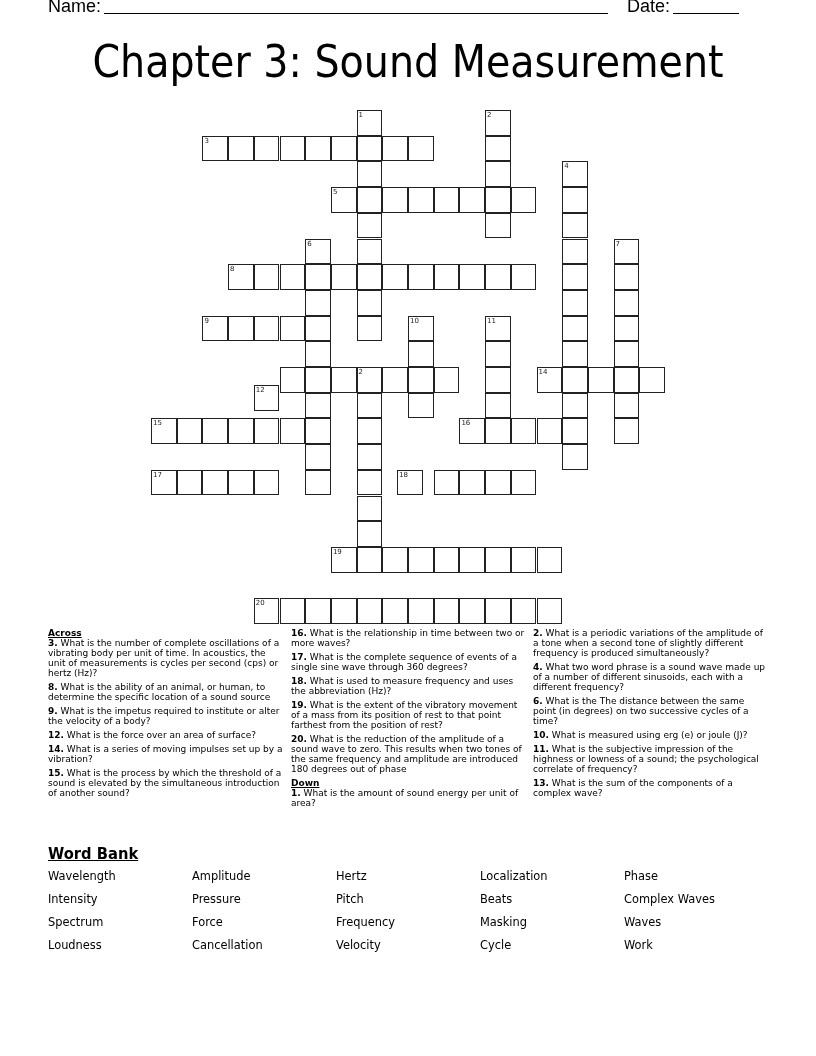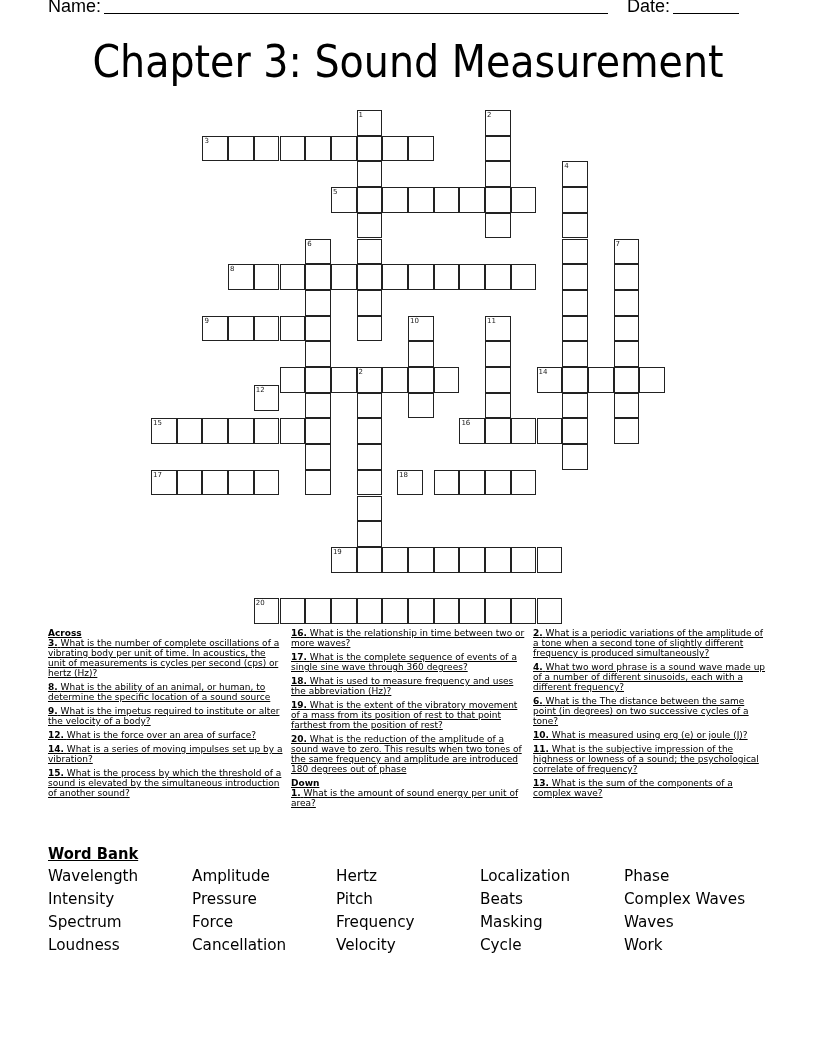--- a/index.html
+++ b/index.html
@@ -8,28 +8,28 @@
   .hdr .name-label { position:absolute; left:0; top:0; }
   .hdr .name-line { position:absolute; left:56px; top:17px; width:504px; border-bottom:1px solid #000; }
   .hdr .date-label { position:absolute; left:579px; top:0; }
   .hdr .date-line { position:absolute; left:625px; top:17px; width:66px; border-bottom:1px solid #000; }
   .title { position:absolute; top:36px; left:0; width:816px; text-align:center; font-family:"DejaVu Sans", sans-serif; font-size:44px; letter-spacing:0px; transform:scaleX(0.9); transform-origin:center; }
   .grid { position:absolute; left:151px; top:110px; width:520px; height:520px; }
   .cell { position:absolute; width:25.7px; height:25.7px; box-sizing:border-box; border:1.5px solid #222; background:#fff; }
   .cell .num { position:absolute; top:0; left:1px; font-family:"DejaVu Sans", sans-serif; font-size:7px; color:#222; line-height:8px; }
   .clues { position:absolute; top:628px; font-family:"DejaVu Sans", sans-serif; font-size:9px; line-height:10px; }
   .clues .heading { text-decoration:underline; font-weight:bold; font-size:9px; }
-  .clue { margin-bottom:4px;text-decoration:underline; }
+  .clue { margin-bottom:4px; }
   .clue b { font-weight:bold; }
   .col1 { left:48px; width:235px; }
   .col2 { left:291px; width:235px; }
   .col3 { left:533px; width:235px; }
   .wordbank { position:absolute; top:844px; left:48px; width:730px; font-family:"DejaVu Sans", sans-serif; }
   .wordbank .wb-title { font-size:16px; font-weight:bold; text-decoration:underline; margin-bottom:2px; transform:scaleX(0.92); transform-origin:left; }
-  .wb-grid { display:grid; grid-template-columns:144px 144px 144px 144px 144px; row-gap:1px; font-size:16px; line-height:22px; }
+  .wb-grid { display:grid; grid-template-columns:144px 144px 144px 144px 144px; row-gap:1px; font-size:12px; line-height:22px; }
   .wb-grid span { transform:scaleX(0.95); transform-origin:left; display:inline-block; white-space:nowrap; }
 </style>
 </head>
 <body>
 
 <div class="hdr">
   <span class="name-label">Name:</span>
   <div class="name-line"></div>
   <span class="date-label">Date:</span>
   <div class="date-line"></div>
@@ -232,21 +232,21 @@
   <div class="clue"><b>18.</b> <span>What is used to measure frequency and uses the abbreviation (Hz)?</span></div>
   <div class="clue"><b>19.</b> <span>What is the extent of the vibratory movement of a mass from its position of rest to that point farthest from the position of rest?</span></div>
   <div class="clue"><b>20.</b> <span>What is the reduction of the amplitude of a sound wave to zero. This results when two tones of the same frequency and amplitude are introduced 180 degrees out of phase</span></div>
   <div class="heading">Down</div>
   <div class="clue"><b>1.</b> <span>What is the amount of sound energy per unit of area?</span></div>
 </div>
 
 <div class="clues col3">
   <div class="clue"><b>2.</b> <span>What is a periodic variations of the amplitude of a tone when a second tone of slightly different frequency is produced simultaneously?</span></div>
   <div class="clue"><b>4.</b> <span>What two word phrase is a sound wave made up of a number of different sinusoids, each with a different frequency?</span></div>
-  <div class="clue"><b>6.</b> <span>What is the The distance between the same point (in degrees) on two successive cycles of a tone?</span></div>
+  <div class="clue"><b>6.</b> <span>What is the The distance between the same point (in degrees) on two successive cycles of a time?</span></div>
   <div class="clue"><b>10.</b> <span>What is measured using erg (e) or joule (J)?</span></div>
   <div class="clue"><b>11.</b> <span>What is the subjective impression of the highness or lowness of a sound; the psychological correlate of frequency?</span></div>
   <div class="clue"><b>13.</b> <span>What is the sum of the components of a complex wave?</span></div>
 </div>
 
 <div class="wordbank">
   <div class="wb-title">Word Bank</div>
   <div class="wb-grid">
     <span>Wavelength</span>
     <span>Amplitude</span>

